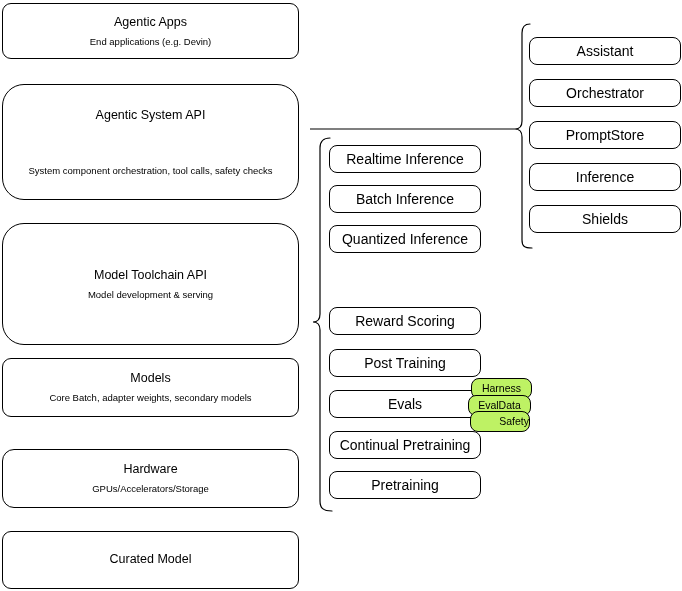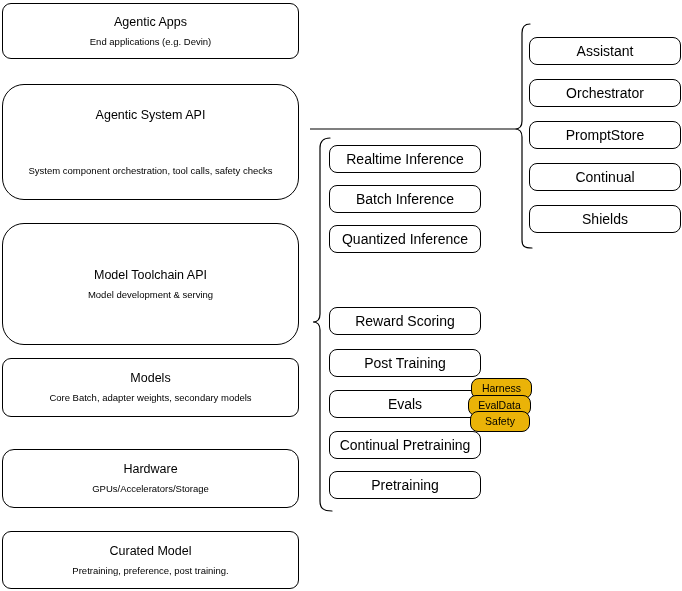--- a/index.html
+++ b/index.html
@@ -65,21 +65,21 @@
     z-index: 1;
   }
   .mid { left: 329px; }
   .rgt { left: 529px; }
   .pill {
     position: absolute;
     height: 21px;
     box-sizing: border-box;
     border: 1.2px solid #000000;
     border-radius: 8px;
-    background: #eab308;
+    background: #bef264;
     display: flex;
     align-items: center;
     justify-content: center;
     font-size: 10.5px;
     line-height: 1;
     z-index: 2;
   }
 </style>
 </head>
 <body>
@@ -115,21 +115,20 @@
     <div class="sub">Core Batch, adapter weights, secondary models</div>
   </div>
 
   <div class="lbox" style="top:449px; height:59px; border-radius:12px;">
     <div class="title">Hardware</div>
     <div class="sub">GPUs/Accelerators/Storage</div>
   </div>
 
   <div class="lbox" style="top:531px; height:58px; border-radius:9px;">
     <div class="title">Curated Model</div>
-    <div class="sub">Pretraining, preference, post training.</div>
   </div>
 
   <div class="sbox mid" style="top:145px;">
     <span>Realtime Inference</span>
   </div>
   <div class="sbox mid" style="top:225px;">
     <span>Quantized Inference</span>
   </div>
   <div class="sbox mid" style="top:185px;">
     <span>Batch Inference</span>
@@ -149,33 +148,33 @@
   <div class="sbox mid" style="top:471px;">
     <span>Pretraining</span>
   </div>
 
   <div class="pill" style="left:471px; top:378px; width:61px;">
     <span>Harness</span>
   </div>
   <div class="pill" style="left:468px; top:395px; width:63px;">
     <span>EvalData</span>
   </div>
-  <div class="pill" style="left:470px; top:411px; width:60px;">
+  <div class="pill" style="left:470px; top:411px; width:60px;justify-content:flex-end;">
     <span>Safety</span>
   </div>
 
   <div class="sbox rgt" style="top:37px;">
     <span>Assistant</span>
   </div>
   <div class="sbox rgt" style="top:79px;">
     <span>Orchestrator</span>
   </div>
   <div class="sbox rgt" style="top:121px;text-align:right;">
     <span>PromptStore</span>
   </div>
   <div class="sbox rgt" style="top:163px;">
-    <span>Continual</span>
+    <span>Inference</span>
   </div>
   <div class="sbox rgt" style="top:205px;">
     <span>Shields</span>
   </div>
 
 </div>
 
 </body></html>

